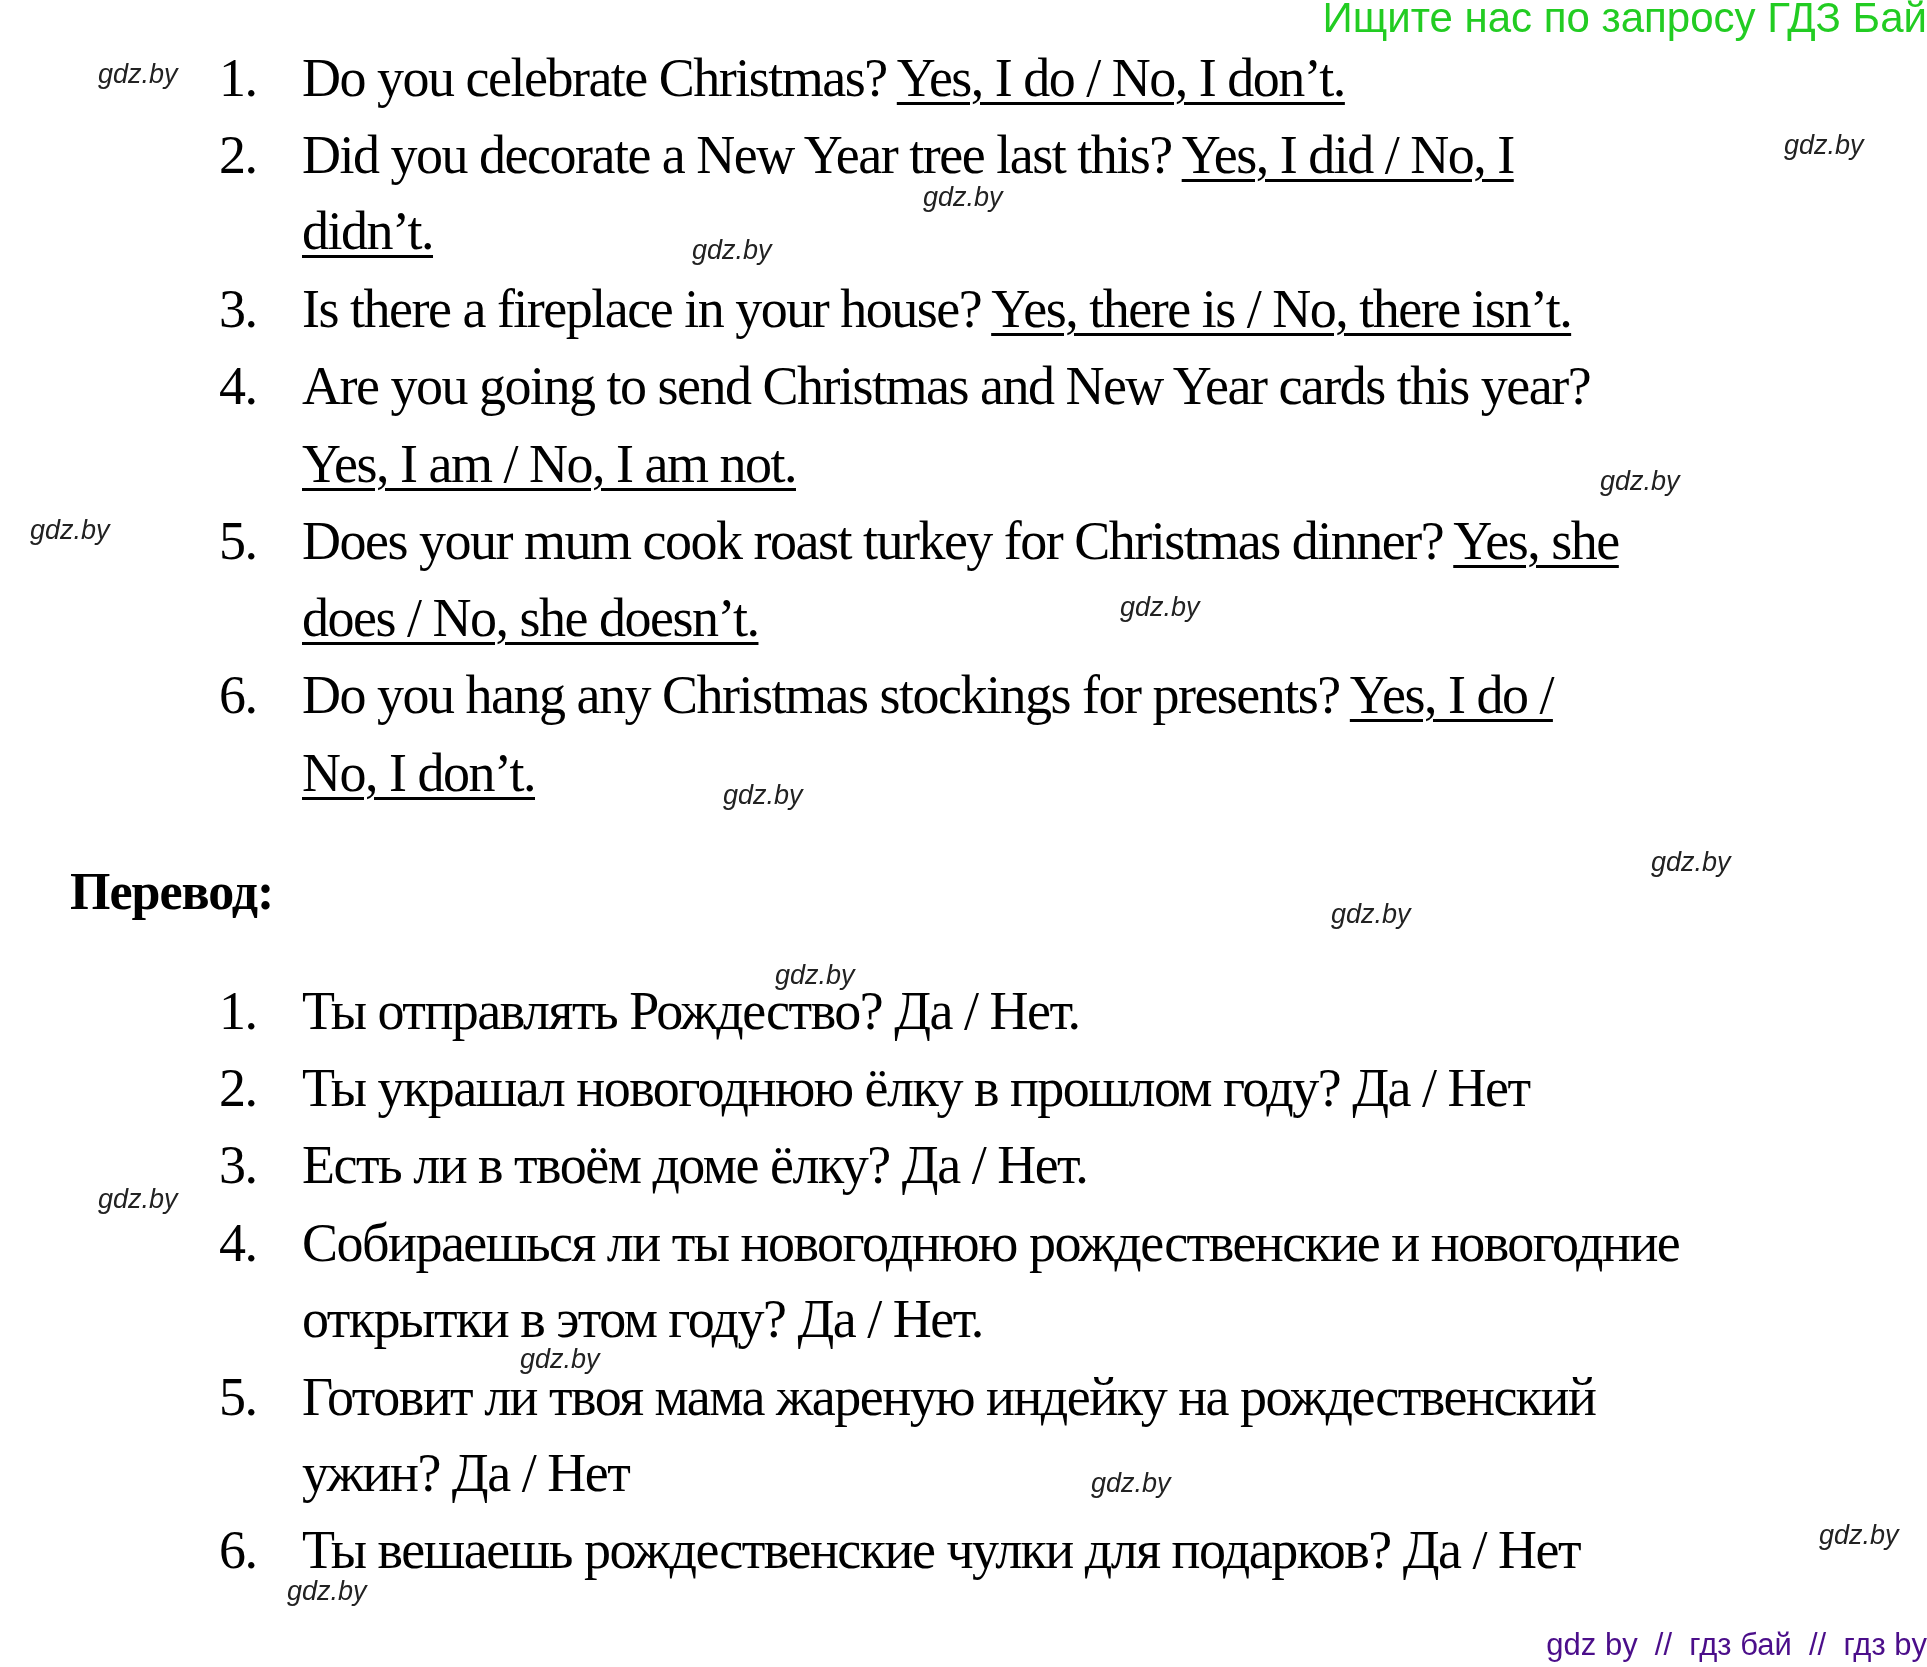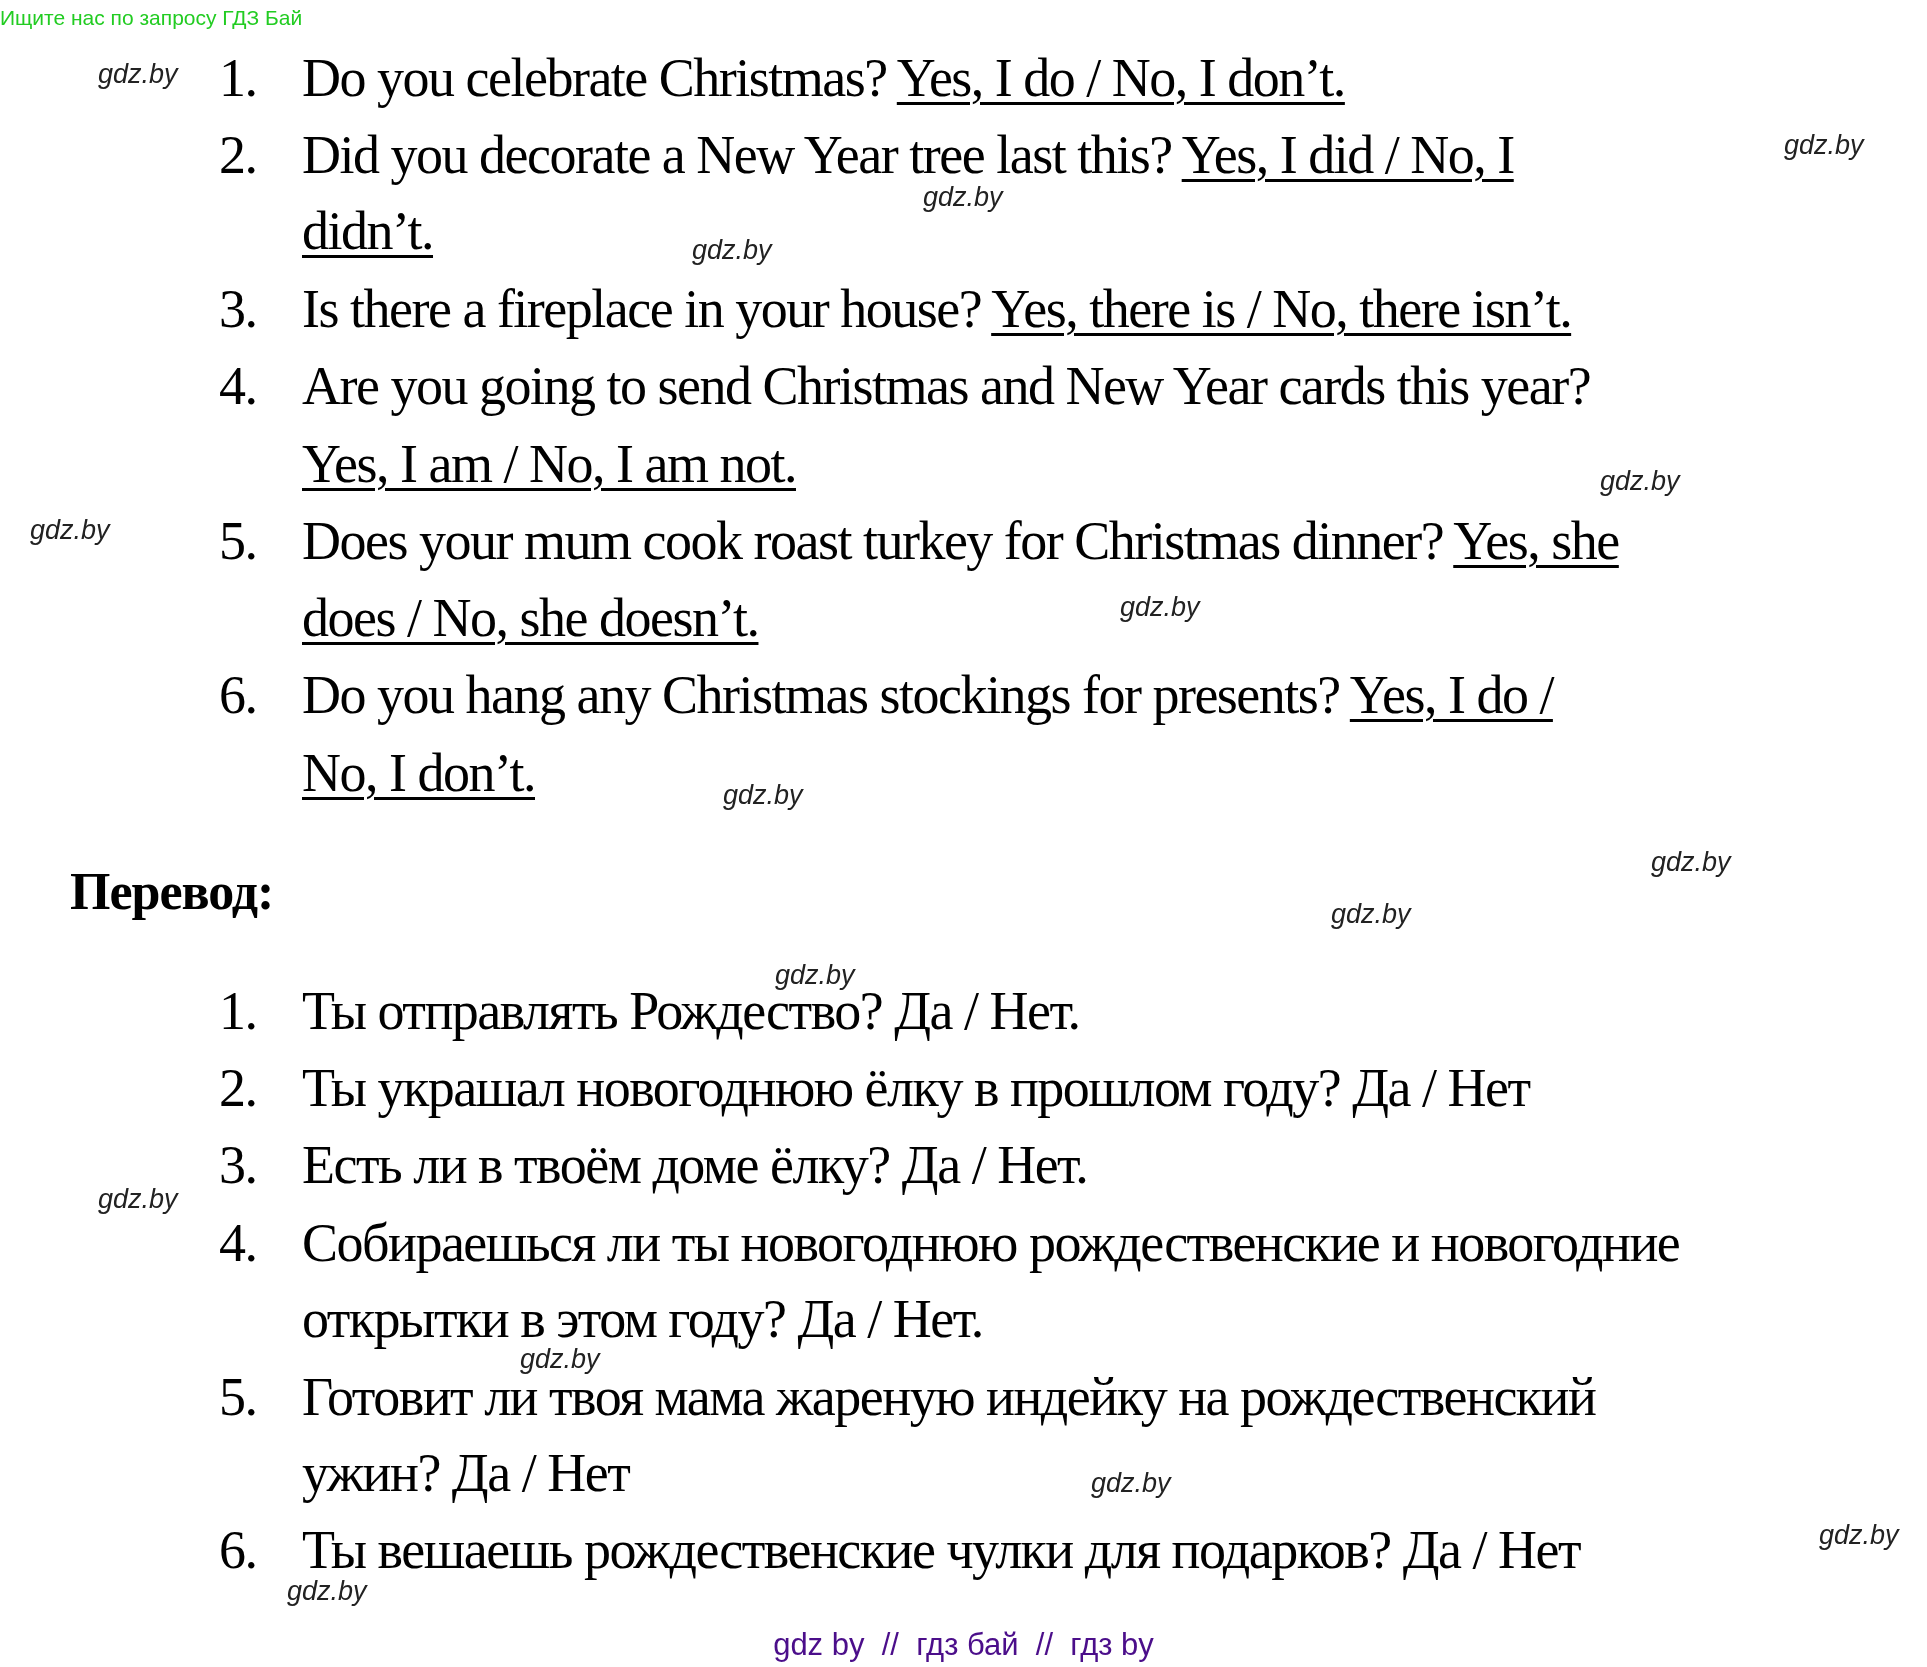--- a/index.html
+++ b/index.html
@@ -1,18 +1,18 @@
 <!DOCTYPE html>
 <html><head>
 <meta charset="utf-8">
 <style>
   html,body{margin:0;padding:0;background:#fff;}
   body{width:1927px;height:1667px;position:relative;overflow:hidden;font-family:"Liberation Serif",serif;color:#000;}
-  .hdr{position:absolute;left:0;width:1927px;top:0;height:36px;text-align:left;font-family:"Liberation Sans",sans-serif;font-size:21px;line-height:36px;}
-  .ftr{position:absolute;left:0;width:1927px;top:1625px;height:40px;text-align:center;font-family:"Liberation Sans",sans-serif;font-size:31px;line-height:40px;white-space:pre;}
+  .hdr{position:absolute;left:0;width:1927px;top:0;height:36px;text-align:right;font-family:"Liberation Sans",sans-serif;font-size:42px;line-height:36px;}
+  .ftr{position:absolute;left:0;width:1927px;top:1625px;height:40px;text-align:right;font-family:"Liberation Sans",sans-serif;font-size:31px;line-height:40px;white-space:pre;}
   .line{position:absolute;left:0;height:70px;line-height:70px;font-size:54px;white-space:nowrap;letter-spacing:-1.5px;}
   .num{position:absolute;left:219px;}
   .txt{position:absolute;left:295px;margin-left:7px;}
   .u{text-decoration:underline;text-decoration-thickness:3px;text-underline-offset:6px;}
   .heading{position:absolute;left:70px;height:70px;line-height:70px;font-size:52px;font-weight:bold;letter-spacing:-1px;}
   .wm{position:absolute;font-family:"Liberation Sans",sans-serif;font-size:27px;line-height:30px;color:#222;font-style:italic;}
 </style>
 </head>
 <body>
 

